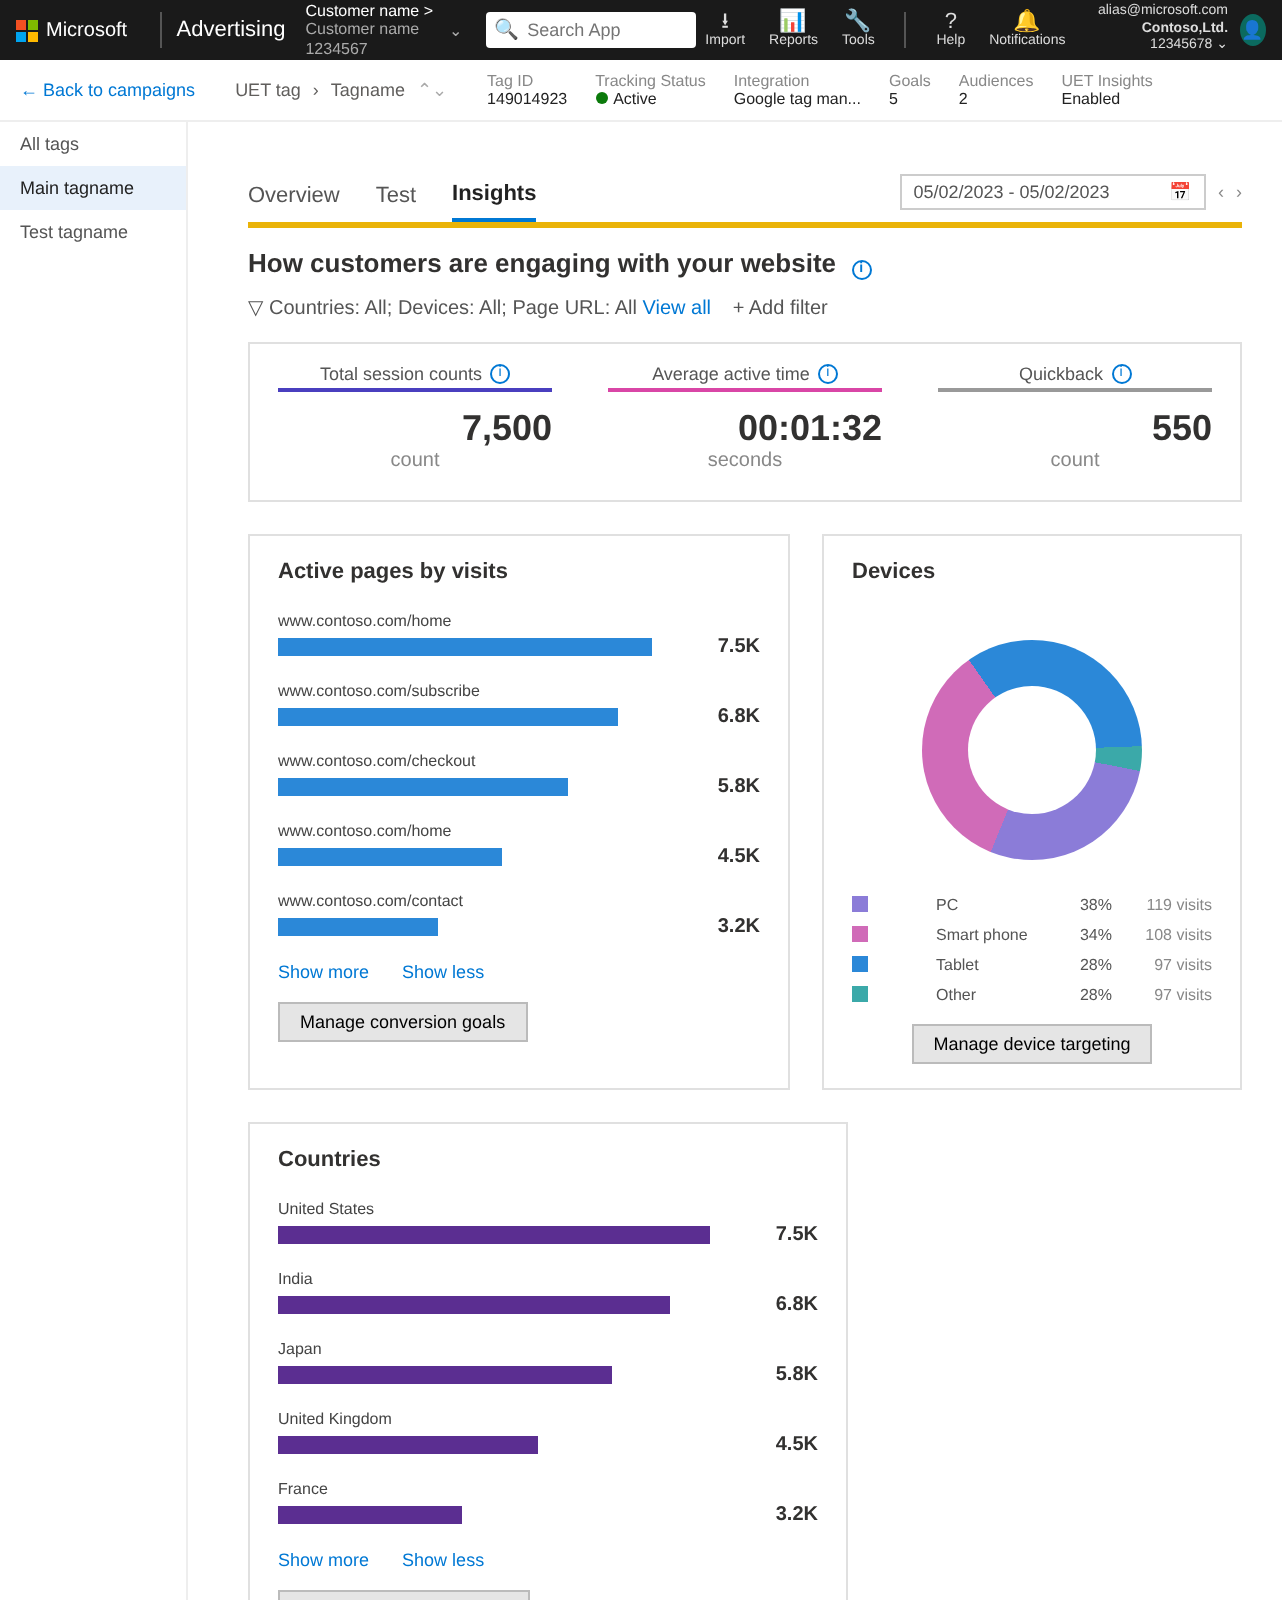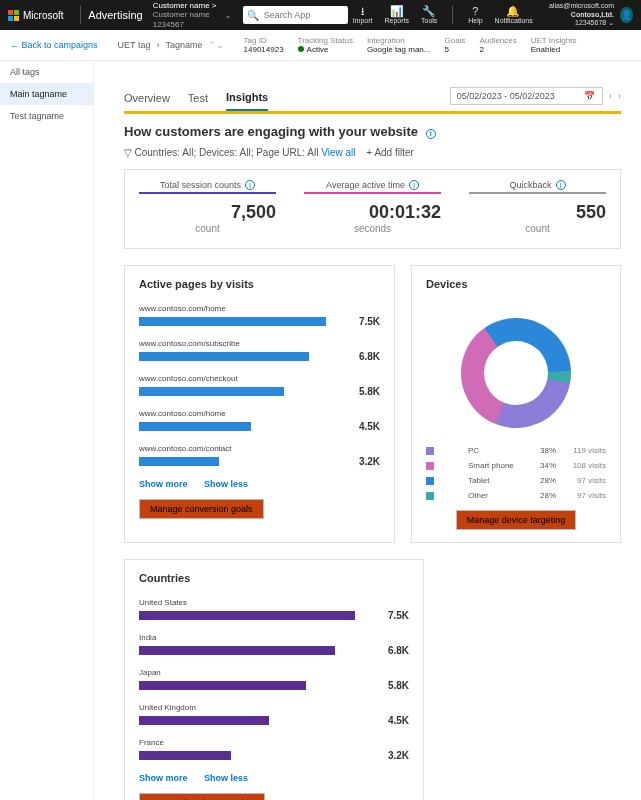--- a/index.html
+++ b/index.html
@@ -74,23 +74,23 @@
 .card { border:1px solid #e0e0e0; padding:12px 14px; flex:1;}
 .card h3 { font-size:11px; font-weight:600; margin-bottom:14px;}
 .bar-row { margin-bottom:12px;}
 .bar-label { font-size:8px; color:#444; margin-bottom:3px;}
 .bar-line { display:flex; align-items:center; gap:14px;}
 .bar-track { flex:1; height:9px; background:transparent;}
 .bar-fill { height:9px;}
 .pages .bar-fill { background:#2b88d8;}
 .countries .bar-fill { background:#5b2e91;}
 .bar-val { width:40px; text-align:right; font-size:10px; font-weight:600;}
-.show-links { font-size:9px; color:#0078d4; margin:6px 0 10px;font-weight:bold;}
+.show-links { font-size:9px; color:#0078d4; margin:6px 0 10px;}
 .show-links span { margin-right:14px;}
-.mgr-btn { border:1px solid #bbb; background:#c2410c; padding:4px 10px; font-size:9px; cursor:pointer;}
+.mgr-btn { border:1px solid #bbb; background:#e5e5e5; padding:4px 10px; font-size:9px; cursor:pointer;}
 
 
 .donut-wrap { display:flex; justify-content:center; padding:14px 0 18px;}
 .donut { width:110px; height:110px; border-radius:50%; background: conic-gradient(#2b88d8 0 88deg,#3ba9a9 88deg 101deg,#8b7cd8 101deg 202deg,#d06bb8 202deg 325deg,#2b88d8 325deg 360deg);}
 .donut::after{content:"";display:block;width:64px;height:64px;background:#fff;border-radius:50%;position:relative;top:23px;left:23px;}
 .dev-row { display:flex; align-items:center; font-size:8px; color:#555; margin-bottom:6px;}
 .dev-swatch{width:8px;height:8px;margin-right:6px;}
 .dev-name{flex:1;padding-left:28px;}
 .dev-pct{width:30px;text-align:right;}
 .dev-visits{width:50px;text-align:right;color:#888;}

